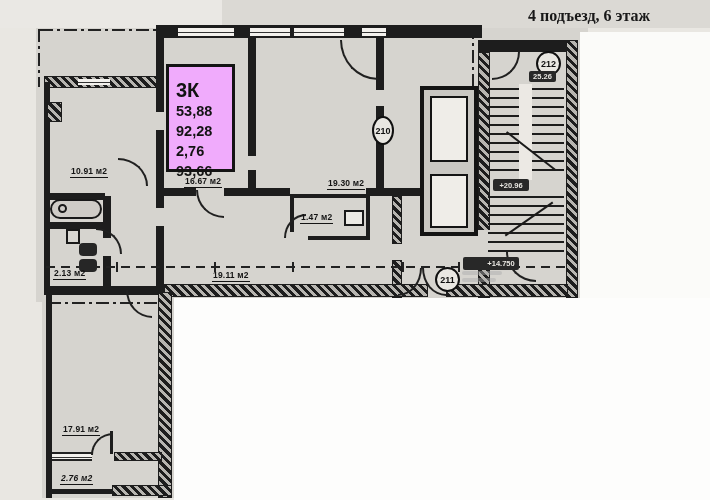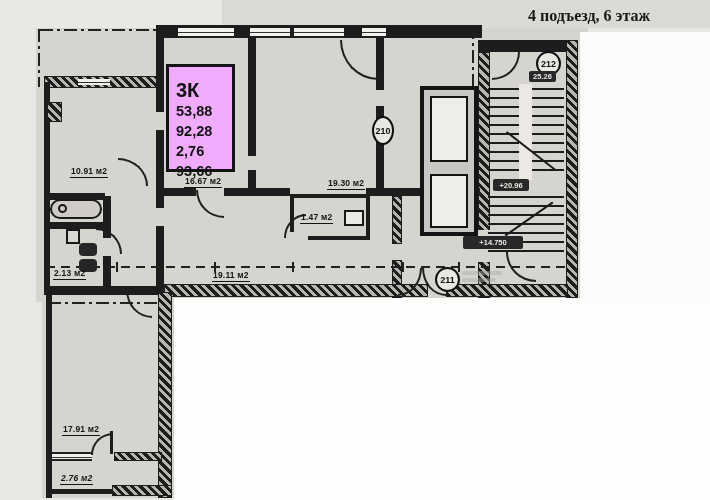--- a/index.html
+++ b/index.html
@@ -145,19 +145,19 @@
   <div class="room-label" style="left:53px;top:268px;">2.13 м2</div>
   <div class="room-label" style="left:62px;top:424px;">17.91 м2</div>
   <div class="room-label" style="left:60px;top:473px;font-style:italic;">2.76 м2</div>
 
   <div class="circle-badge" style="left:372px;top:79px;width:22px;height:29px;margin-top:37px;">210</div>
   <div class="circle-badge" style="left:435px;top:267px;width:25px;height:25px;">211</div>
   <div class="circle-badge" style="left:536px;top:51px;width:25px;height:25px;">212</div>
 
   <div class="lvl-badge" style="left:529px;top:71px;width:27px;height:11px;">25.26</div>
   <div class="lvl-badge" style="left:493px;top:179px;width:36px;height:12px;">+20.96</div>
-  <div class="lvl-badge" style="left:463px;top:236px;width:60px;height:13px;">+14.750</div>
+  <div class="lvl-badge" style="left:463px;top:257px;width:36px;height:13px;padding-left:20px;">+14.750</div>
 
   <div class="smudge" style="left:462px;top:271px;width:40px;height:4px;"></div>
   <div class="smudge" style="left:462px;top:278px;width:34px;height:4px;"></div>
 
   <div class="abs" style="left:174px;top:298px;width:536px;height:202px;background:#fdfdfc;"></div>
 </div>
 
 </body></html>

